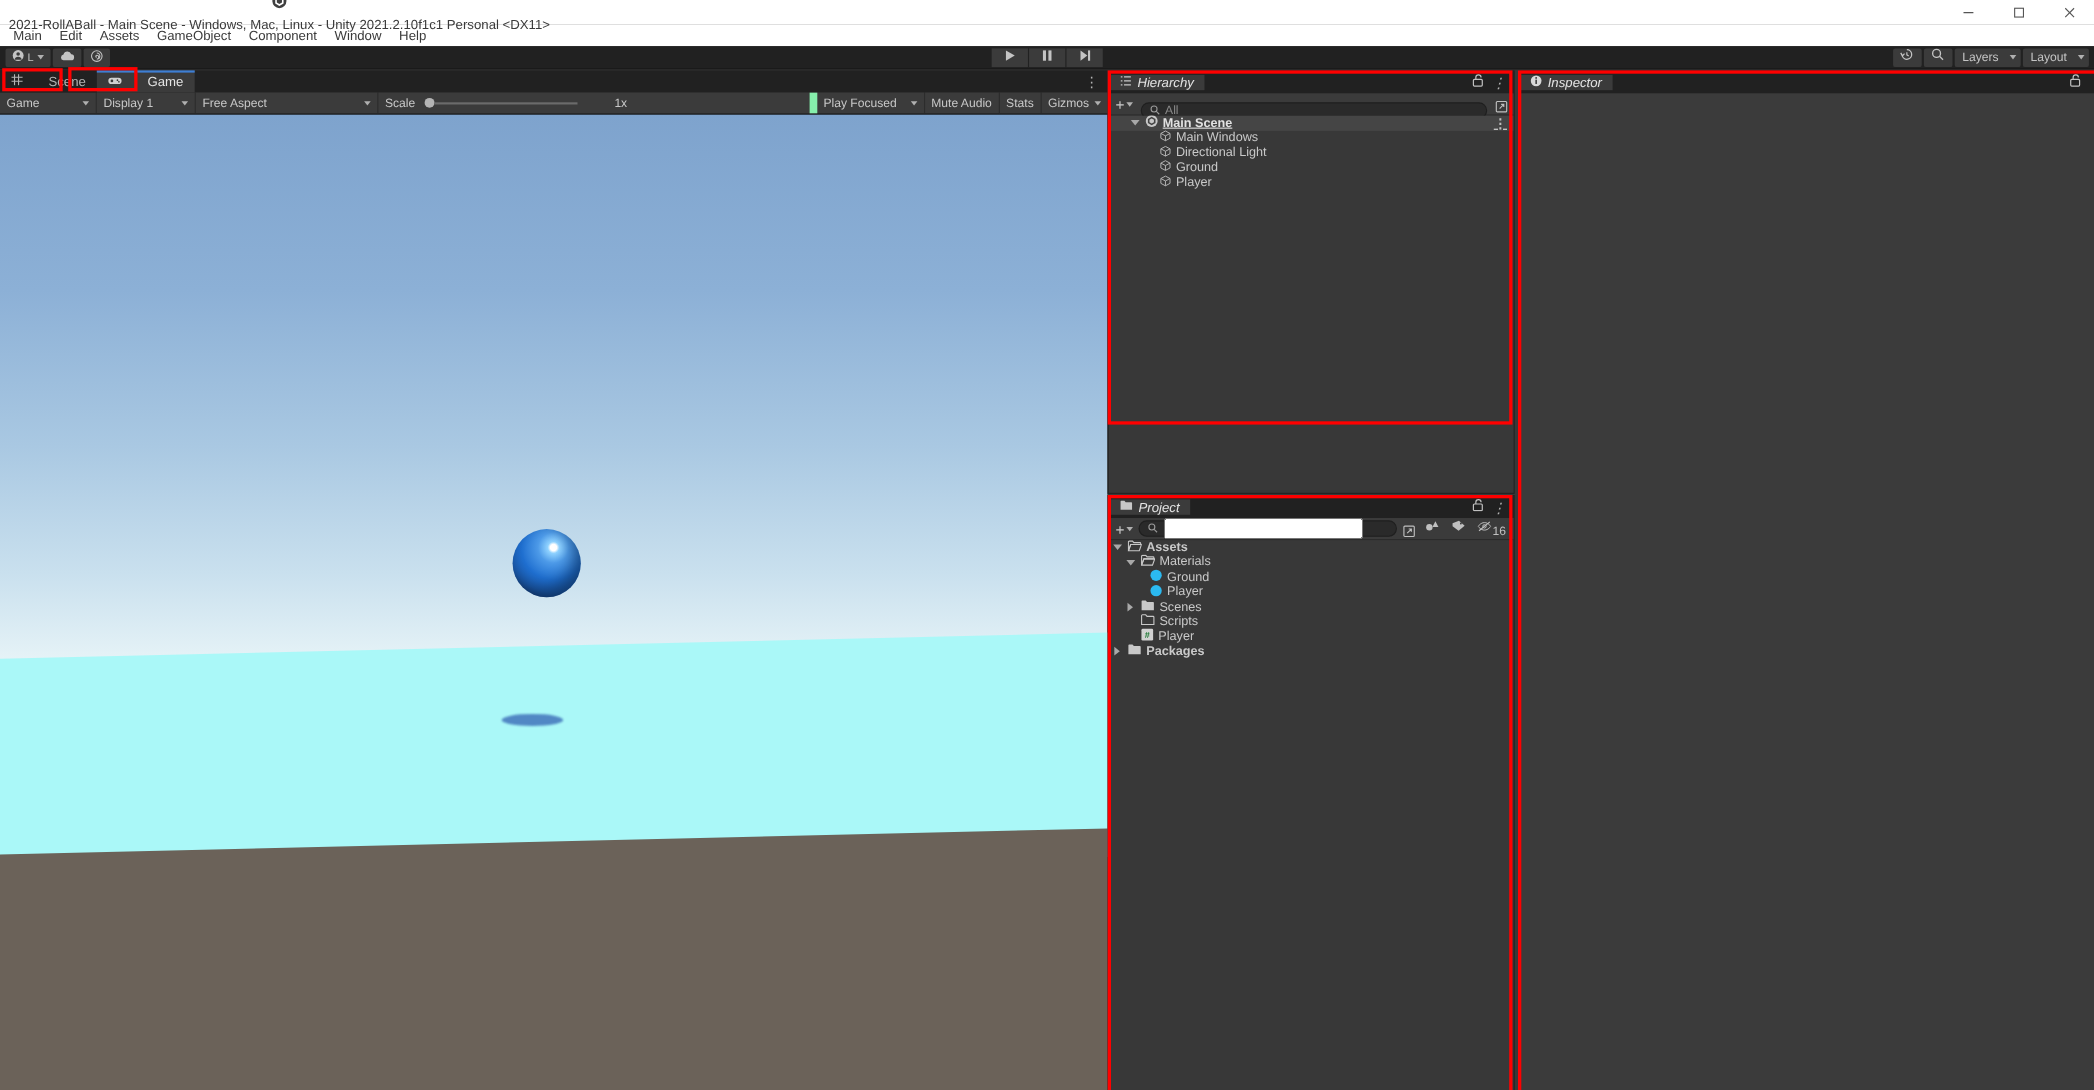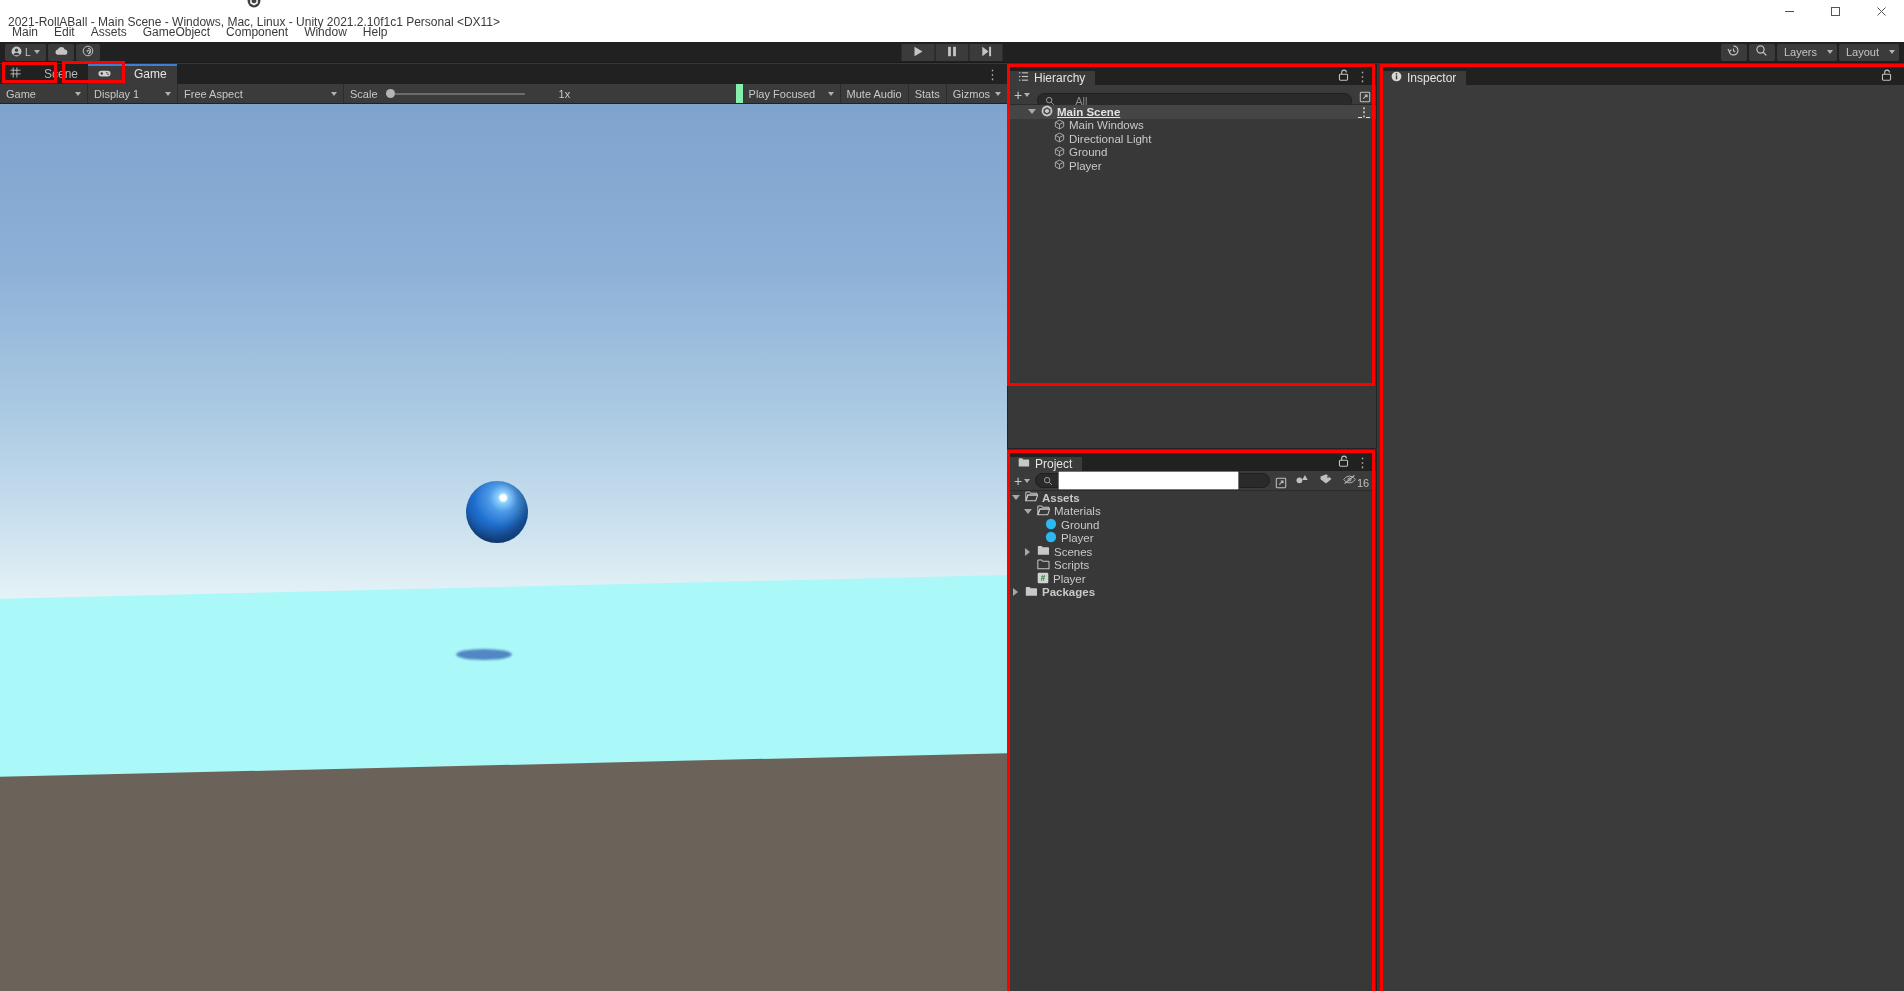--- a/index.html
+++ b/index.html
@@ -183,40 +183,40 @@
   
   .rightcol {
     position: absolute; left: 1007px; top: 0; right: 0; bottom: 0;
   }
   .panel {
     position: absolute; background: #383838;
     display: flex; flex-direction: column;
     border: 1px solid #232323;
   }
   .panel-tabrow {
-    height: 20px; background: #212121; display: flex; align-items: flex-end;
+    height: 20px; background: #212121; display: flex; align-items: center; font-style: italic;
   }
   .panel-tab {
     display: flex; align-items: center; gap: 5px; padding: 0 10px;
     font-size: 12px; color: #e4e4e4; background: #3b3b3b;
   }
   .panel-tabrow-right {
     margin-left: auto; display: flex; align-items: center; gap: 7px; padding-right: 7px;
   }
 
   .hier-toolbar {
     height: 20px; background: #3b3b3b; display: flex; align-items: center;
     gap: 4px; padding: 0 3px; border-bottom: 1px solid #2b2b2b;
   }
   .plus-btn {
     display: flex; align-items: center; gap: 2px; color: #c8c8c8; padding: 0 3px;
   }
   .searchbox {
     flex: 1; height: 15px; background: #2a2a2a; border-radius: 8px;
-    display: flex; align-items: center; gap: 20px; padding: 0 7px;
+    display: flex; align-items: center; gap: 4px; padding: 0 7px;
     border: 1px solid #1f1f1f;
     margin-top: 12px;
   }
   .searchbox input {
     flex: 1; background: transparent; border: none; outline: none;
     color: #c0c0c0; font-size: 11px; font-family: inherit;
   }
   .searchbox input::placeholder { color: #8a8a8a; }
   .icon-sq {
     width: 17px; height: 16px; display: flex; align-items: flex-end; justify-content: center;

